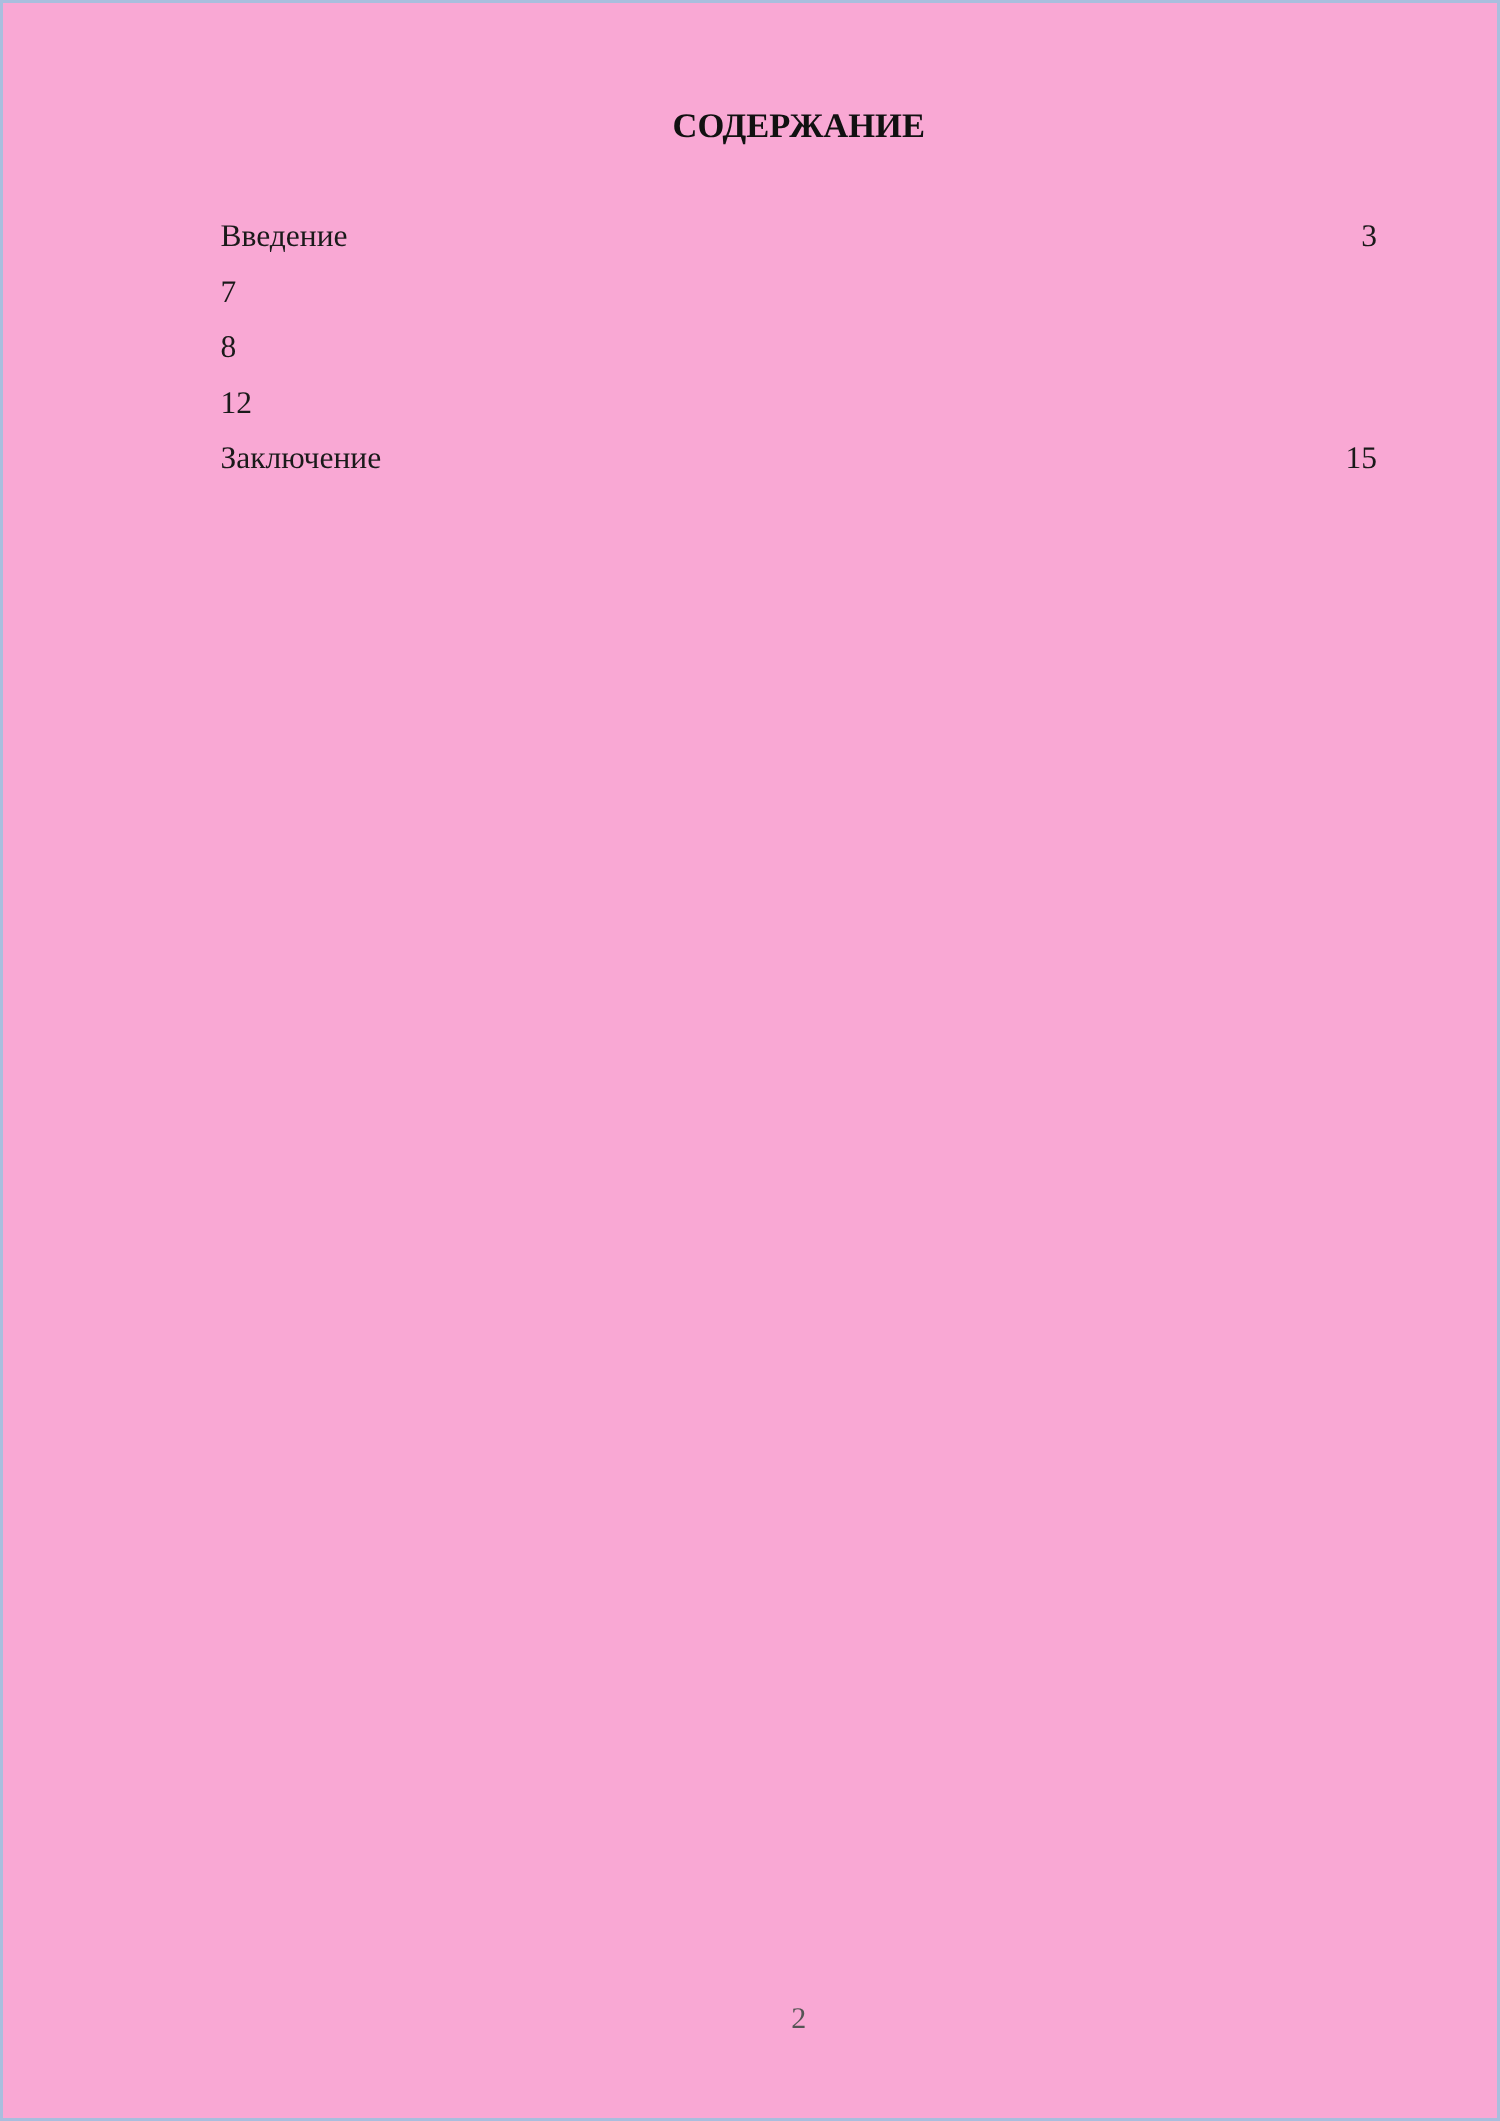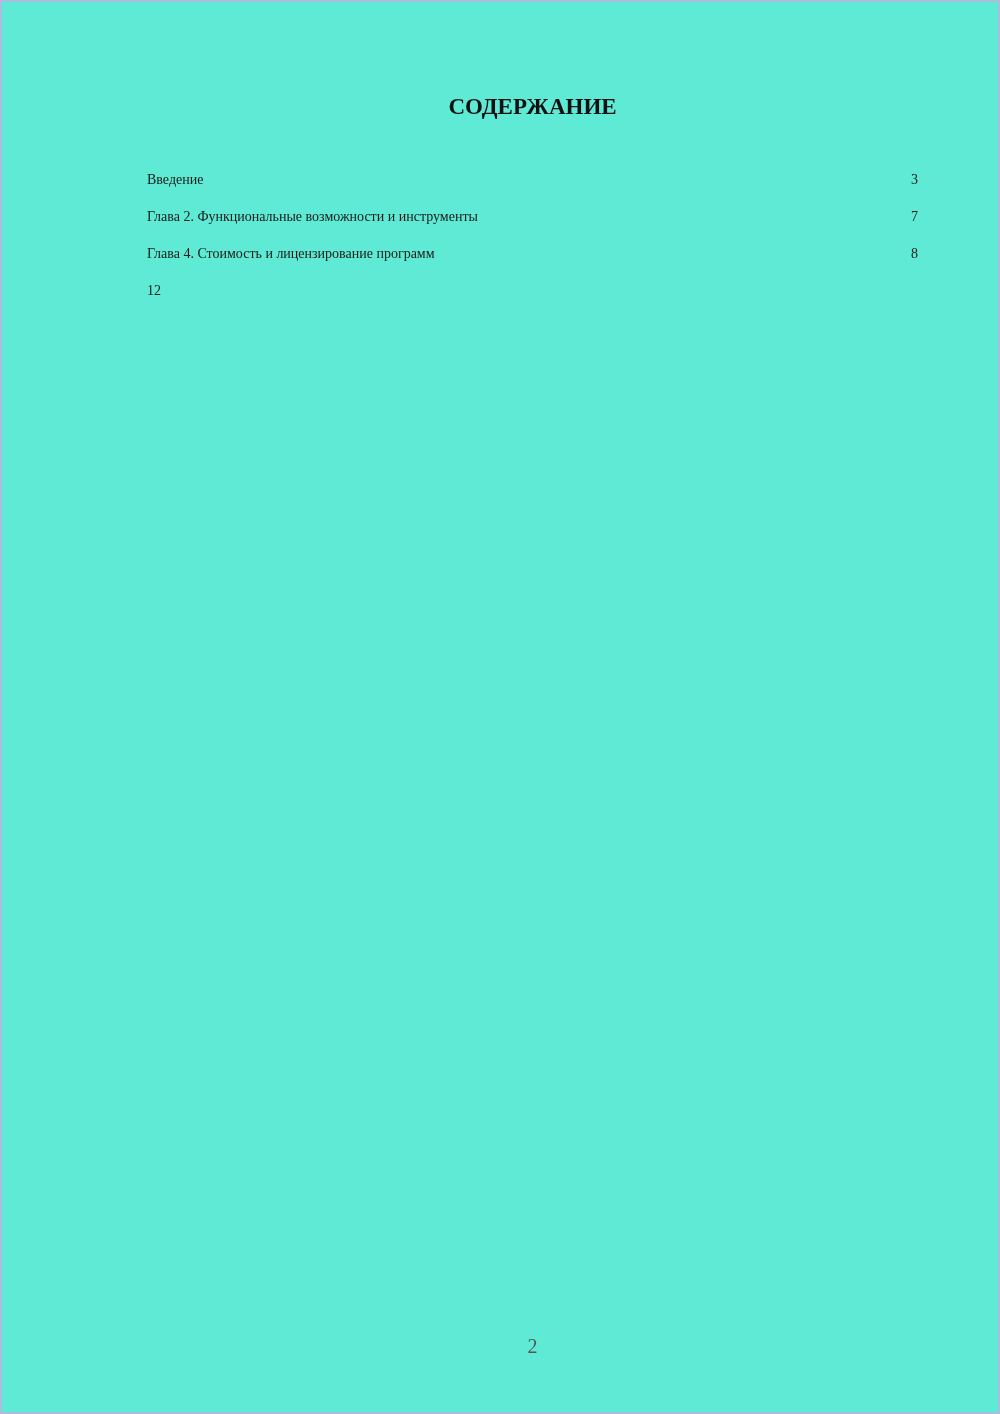--- a/index.html
+++ b/index.html
@@ -7,38 +7,38 @@
   body {
     width: 1000px;
     height: 1414px;
     font-family: "Liberation Serif", "DejaVu Serif", serif;
     color: #1a1a1a;
   }
   .page {
     position: relative;
     width: 1000px;
     height: 1414px;
-    background: #5eead4;
+    background: #f9a8d4;
     border: 2px solid #a9bede;
-    padding: 90px 80px 0 145px;
+    padding: 67px 80px 0 145px;
   }
   .doc-title {
     font-size: 23px;
     font-weight: bold;
     text-align: center;
     color: #111111;
     line-height: 30px;
     margin-bottom: 44px;
   }
   .toc { width: 100%; }
   .toc-row {
     display: flex;
     justify-content: space-between;
     align-items: flex-end;
-    font-size: 14px;
+    font-size: 21px;
     line-height: 28px;
     margin-bottom: 9px;
   }
   .toc-label {
     max-width: 650px;
   }
   .toc-page {
     text-align: right;
     white-space: nowrap;
   }
@@ -61,34 +61,36 @@
 
   <div class="toc">
 
     <div class="toc-row">
       <span class="toc-label">Введение</span>
       <span class="toc-page">3</span>
     </div>
 
 
     <div class="toc-row">
-      <span class="toc-label">Глава 2. Функциональные возможности и инструменты</span>
       <span class="toc-page">7</span>
     </div>
 
 
     <div class="toc-row">
-      <span class="toc-label">Глава 4. Стоимость и лицензирование программ</span>
       <span class="toc-page">8</span>
     </div>
 
     <div class="toc-row">
       <span class="toc-page">12</span>
     </div>
 
+    <div class="toc-row">
+      <span class="toc-label">Заключение</span>
+      <span class="toc-page">15</span>
+    </div>
 
 
   </div>
 
   <div class="page-footer">
     <span>2</span>
   </div>
 
 </div>
 

